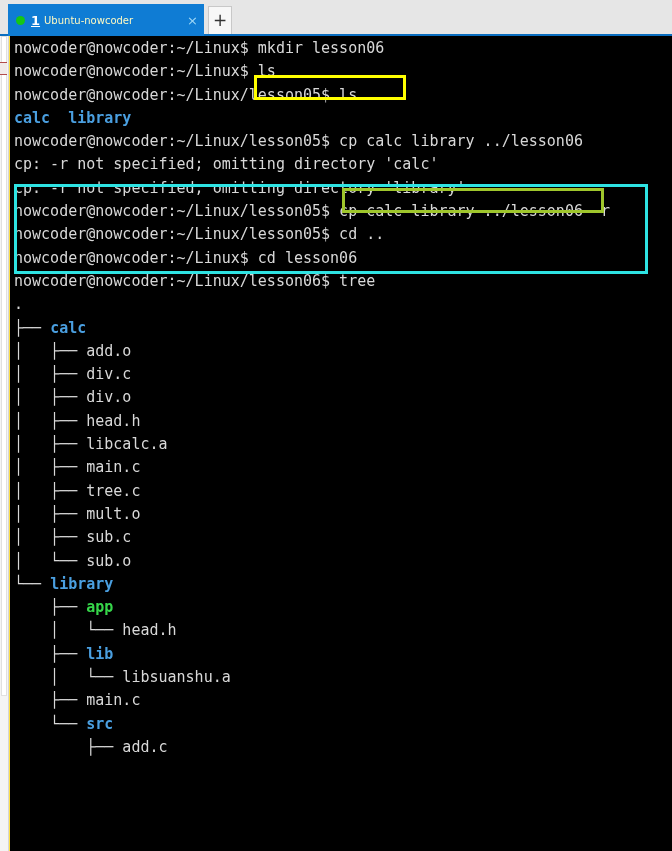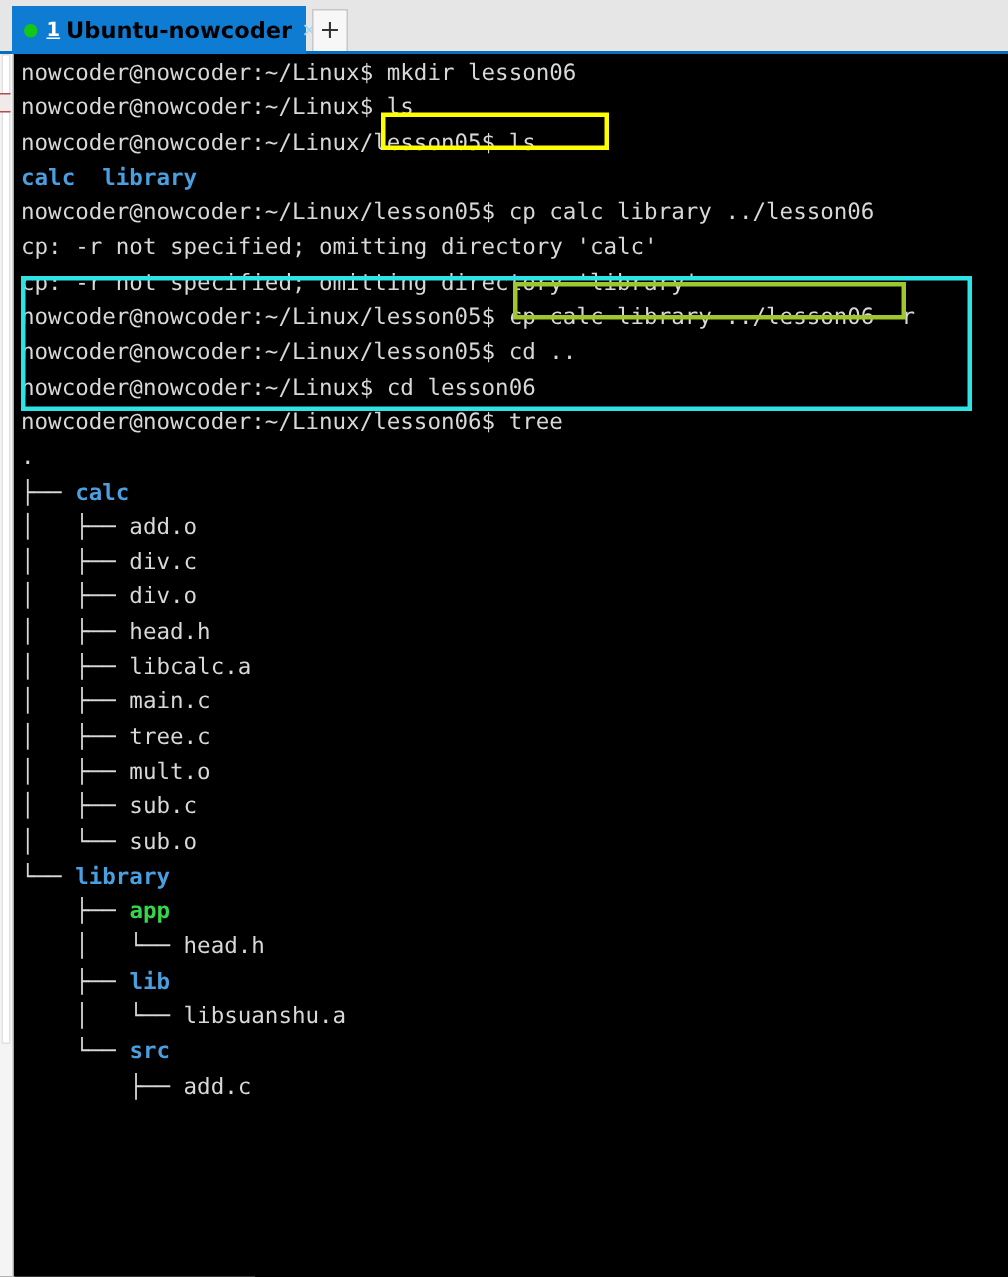--- a/index.html
+++ b/index.html
@@ -52,24 +52,24 @@
   }
   .tab-index {
     color: #ffffff;
     font-family: "DejaVu Sans", sans-serif;
     font-size: 13px;
     font-weight: bold;
     text-decoration: underline;
     margin-right: 4px;
   }
   .tab-title {
-    color: #000000;
-    font-family: "DejaVu Sans", sans-serif;
-    font-size: 15px;
-    font-weight: bold;
+    color: #fef9c3;
+    font-family: "DejaVu Sans", sans-serif;
+    font-size: 10px;
+    font-weight: normal;
     white-space: nowrap;
     flex: 1 1 auto;
   }
   .tab-close {
     color: #9fd8f6;
     font-family: "DejaVu Sans", sans-serif;
     font-size: 13px;
     margin-left: 6px;
     flex: 0 0 auto;
   }
@@ -87,21 +87,21 @@
     line-height: 26px;
     text-align: center;
   }
 
   
   #termwrap {
     position: absolute;
     left: 0; top: 36px;
     width: 672px;
     height: 815px;
-    background: #000000;
+    background: #fde047;
   }
   #scrollgutter {
     position: absolute;
     left: 0; top: 0;
     width: 9px; height: 815px;
     background: #f4f4f4;
     border-right: 1px solid #d6d6d6;
     box-sizing: border-box;
   }
   #scrollthumb {
@@ -217,20 +217,21 @@
           <div class="line"><span class="plain">│   ├── main.c</span></div>
           <div class="line"><span class="plain">│   ├── tree.c</span></div>
           <div class="line"><span class="plain">│   ├── mult.o</span></div>
           <div class="line"><span class="plain">│   ├── sub.c</span></div>
           <div class="line"><span class="plain">│   └── sub.o</span></div>
           <div class="line"><span class="tree">└── </span><span class="dir">library</span></div>
           <div class="line"><span class="tree">    ├── </span><span class="exe">app</span></div>
           <div class="line"><span class="plain">    │   └── head.h</span></div>
           <div class="line"><span class="tree">    ├── </span><span class="dir">lib</span></div>
           <div class="line"><span class="plain">    │   └── libsuanshu.a</span></div>
+          <div class="line"><span class="plain">    ├── main.c</span></div>
           <div class="line"><span class="tree">    └── </span><span class="dir">src</span></div>
           <div class="line"><span class="plain">        ├── add.c</span></div>
         </div>
 
       <div class="anno" id="box-yellow" style="border-color: rgb(255, 255, 0);"></div>
       <div class="anno" id="box-cyan" style="border-color: rgb(46, 227, 227);"></div>
       <div class="anno" id="box-olive" style="border-color: rgb(159, 198, 44);"></div>
     </div>
 
   </div>

